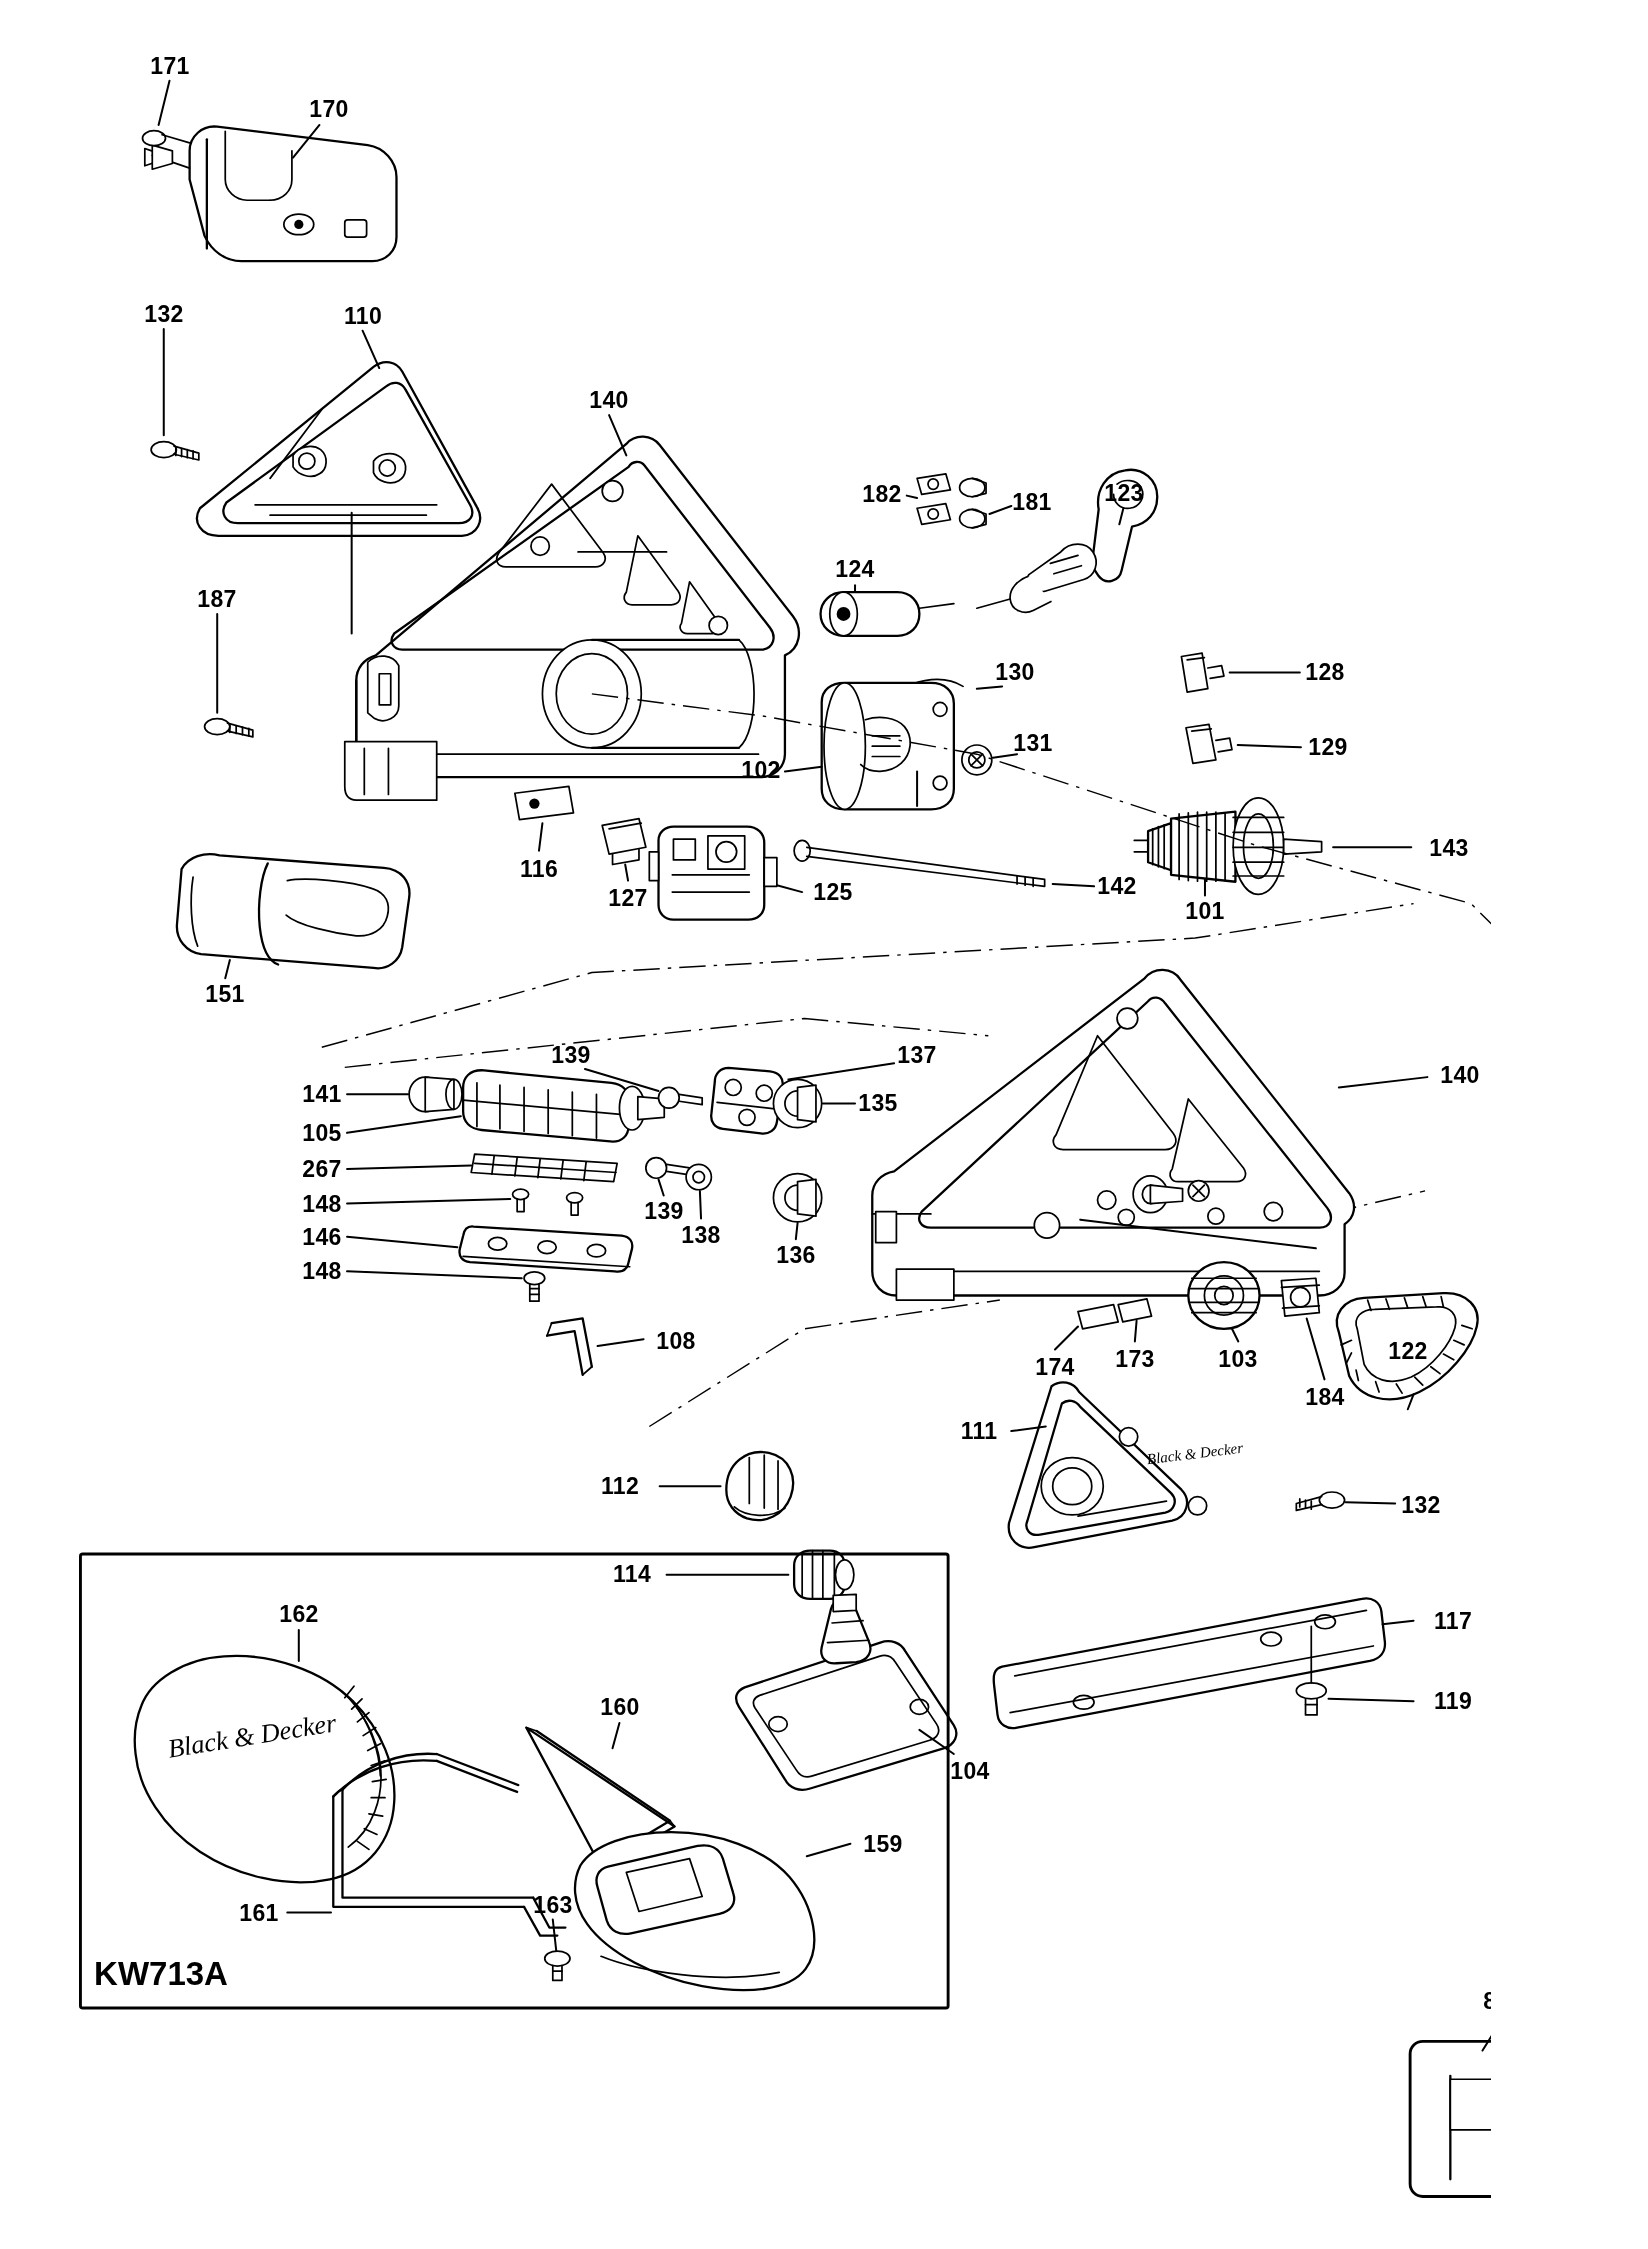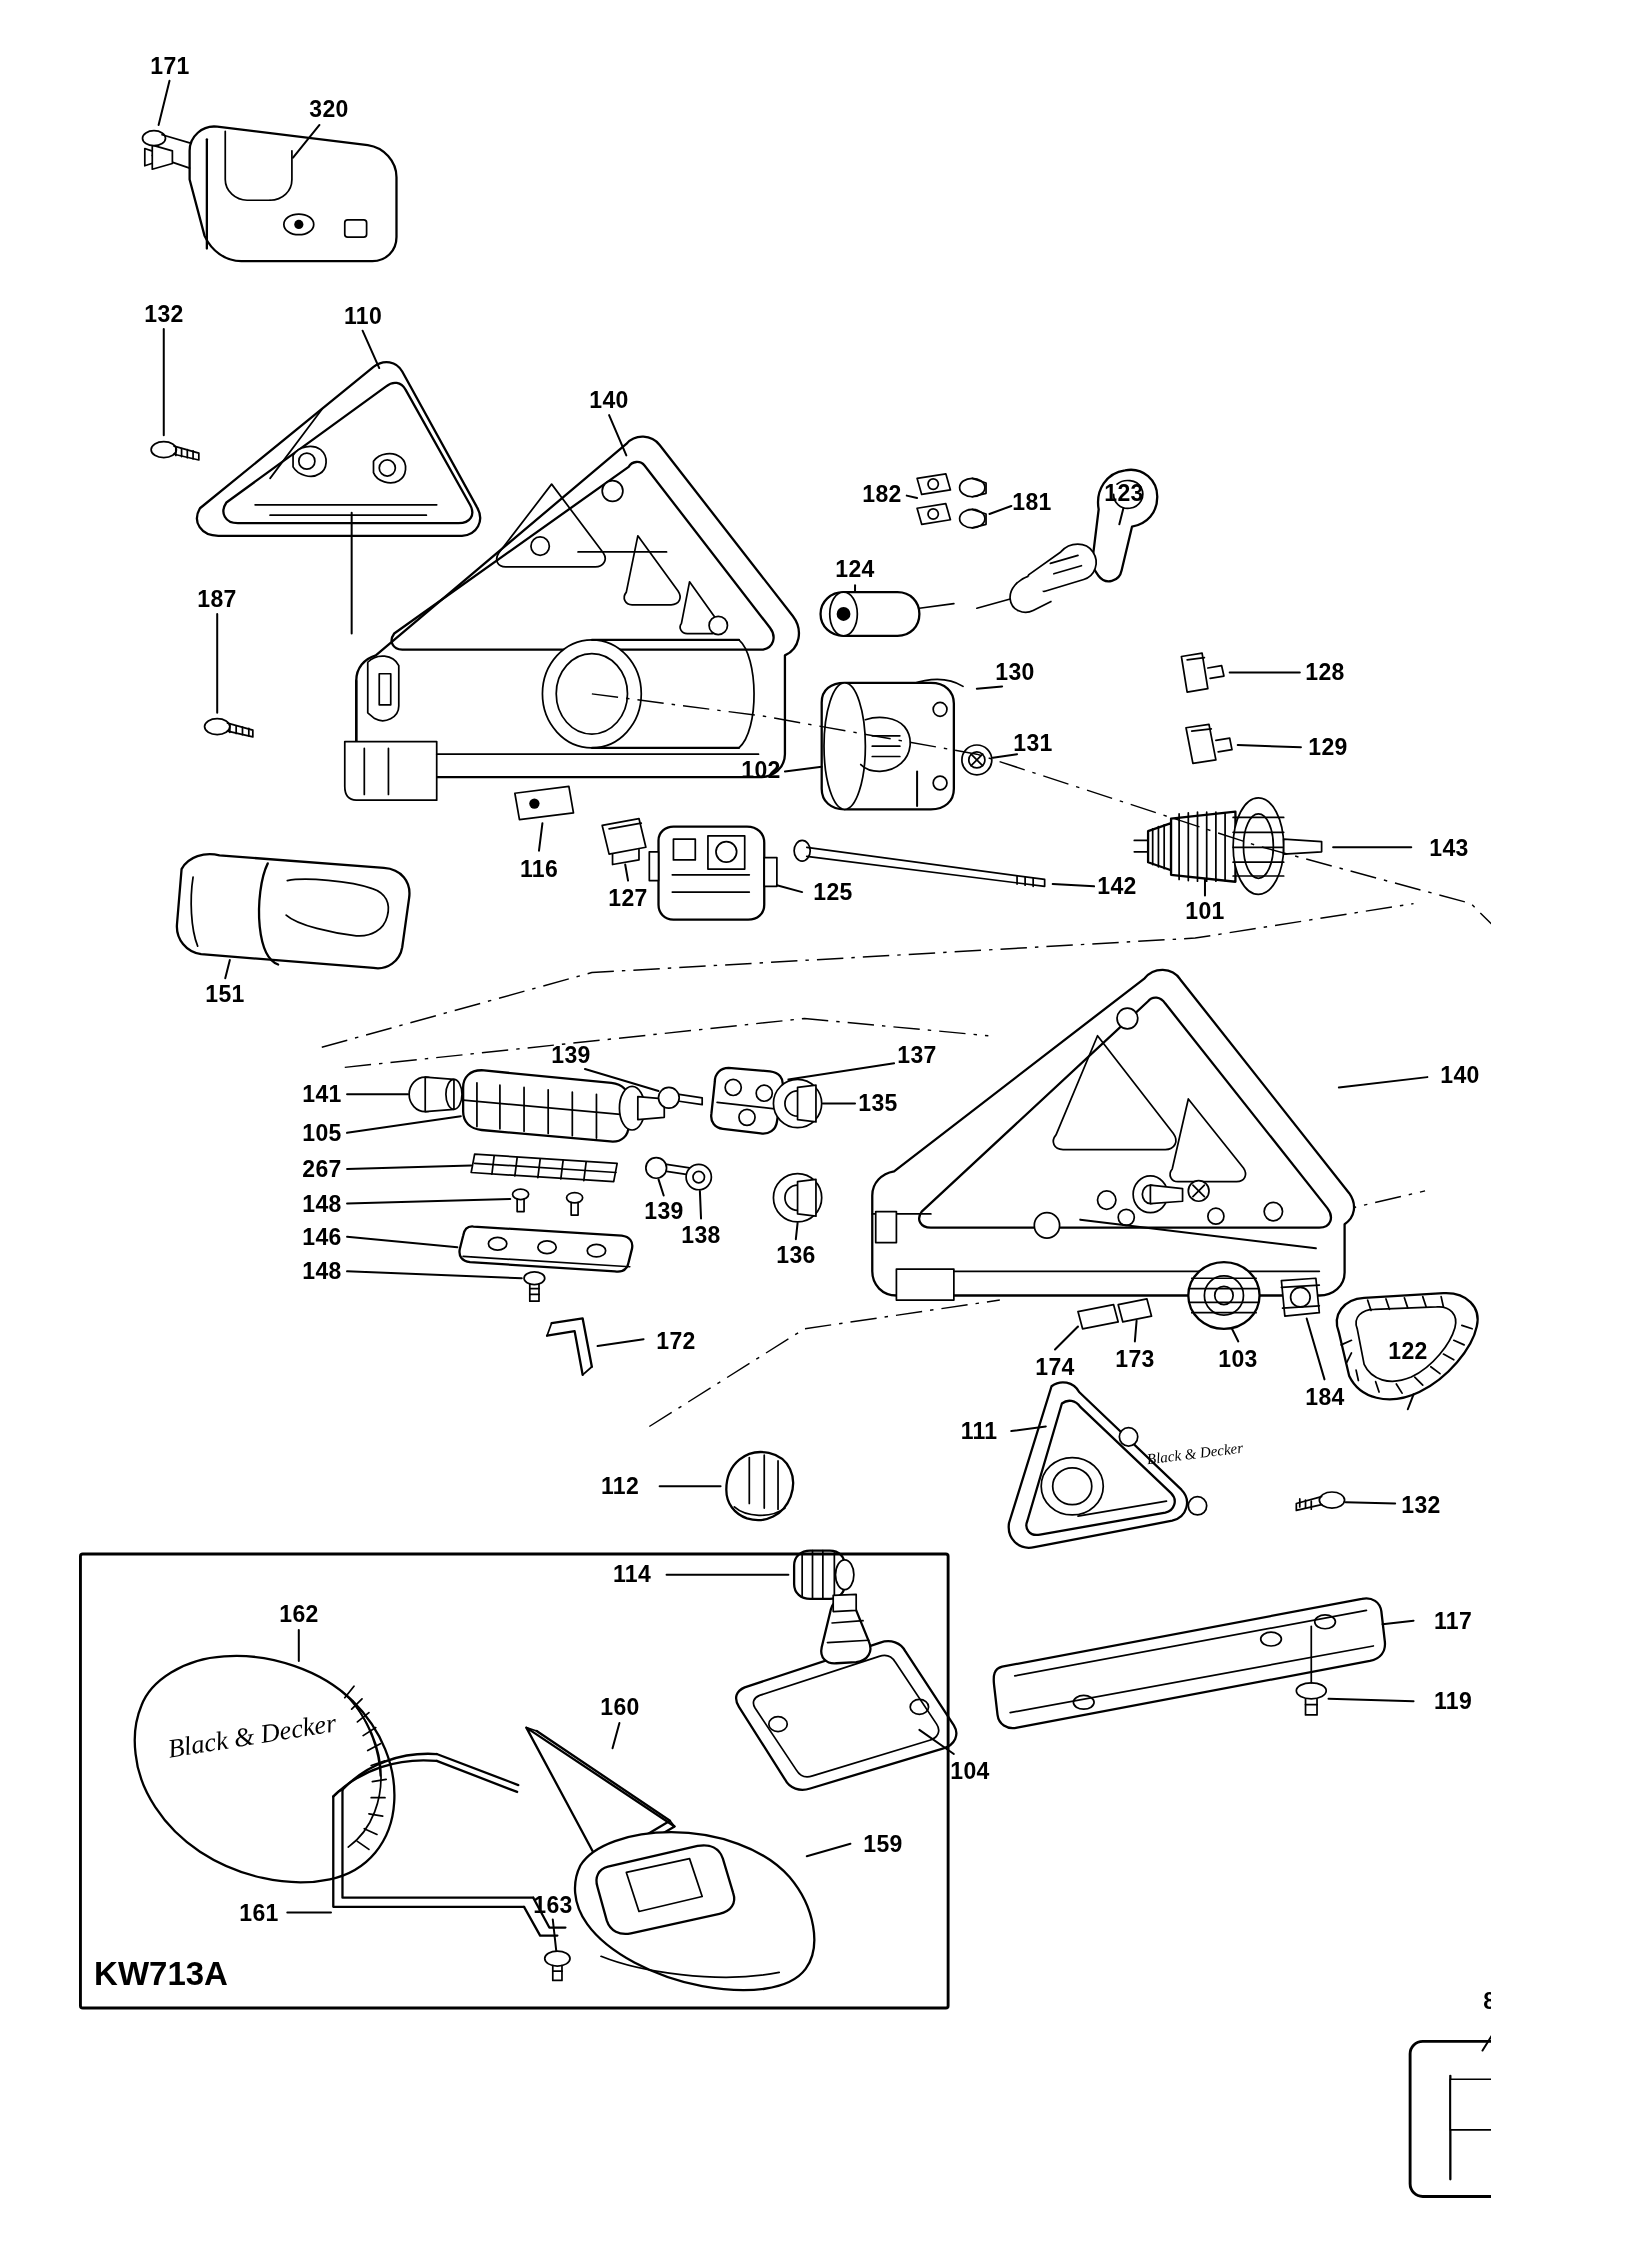--- a/index.html
+++ b/index.html
@@ -544,21 +544,21 @@
     <g>
       <path class="ln" d="M2524 3600 L2524 3780"></path>
       <path class="fillw2" d="M2524 3606 L2670 3606 C2688 3606 2700 3614 2712 3622 L2712 3710 C2700 3702 2688 3694 2670 3694 L2524 3694 Z"></path>
       <path class="ln2" d="M2668 3606 L2668 3694"></path>
     </g>
     <path class="lead" d="M2615 3500 L2580 3556"></path>
 
   </svg>
 
   <div class="callout" style="left:170px; top:59px;">171</div>
-  <div class="callout" style="left:329px; top:102px;">320</div>
+  <div class="callout" style="left:329px; top:102px;">170</div>
   <div class="callout" style="left:164px; top:307px;">132</div>
   <div class="callout" style="left:363px; top:309px;">110</div>
   <div class="callout" style="left:609px; top:393px;">140</div>
   <div class="callout" style="left:882px; top:487px;">182</div>
   <div class="callout" style="left:1032px; top:495px;">181</div>
   <div class="callout" style="left:1124px; top:486px;">123</div>
   <div class="callout" style="left:855px; top:562px;">124</div>
   <div class="callout" style="left:217px; top:592px;">187</div>
   <div class="callout" style="left:1015px; top:665px;">130</div>
   <div class="callout" style="left:1325px; top:665px;">128</div>
@@ -579,21 +579,21 @@
   <div class="callout" style="left:878px; top:1096px;">135</div>
   <div class="callout" style="left:322px; top:1126px;">105</div>
   <div class="callout" style="left:322px; top:1162px;">267</div>
   <div class="callout" style="left:322px; top:1197px;">148</div>
   <div class="callout" style="left:664px; top:1204px;">139</div>
   <div class="callout" style="left:1540px; top:1192px;">121</div>
   <div class="callout" style="left:322px; top:1230px;">146</div>
   <div class="callout" style="left:701px; top:1228px;">138</div>
   <div class="callout" style="left:322px; top:1264px;">148</div>
   <div class="callout" style="left:796px; top:1248px;">136</div>
-  <div class="callout" style="left:676px; top:1334px;">172</div>
+  <div class="callout" style="left:676px; top:1334px;">108</div>
   <div class="callout" style="left:1055px; top:1360px;">174</div>
   <div class="callout" style="left:1135px; top:1352px;">173</div>
   <div class="callout" style="left:1238px; top:1352px;">103</div>
   <div class="callout" style="left:1325px; top:1390px;">184</div>
   <div class="callout" style="left:1408px; top:1344px;">122</div>
   <div class="callout" style="left:979px; top:1424px;">111</div>
   <div class="callout" style="left:620px; top:1479px;">112</div>
   <div class="callout" style="left:1421px; top:1498px;">132</div>
   <div class="callout" style="left:632px; top:1567px;">114</div>
   <div class="callout" style="left:1453px; top:1614px;">117</div>

